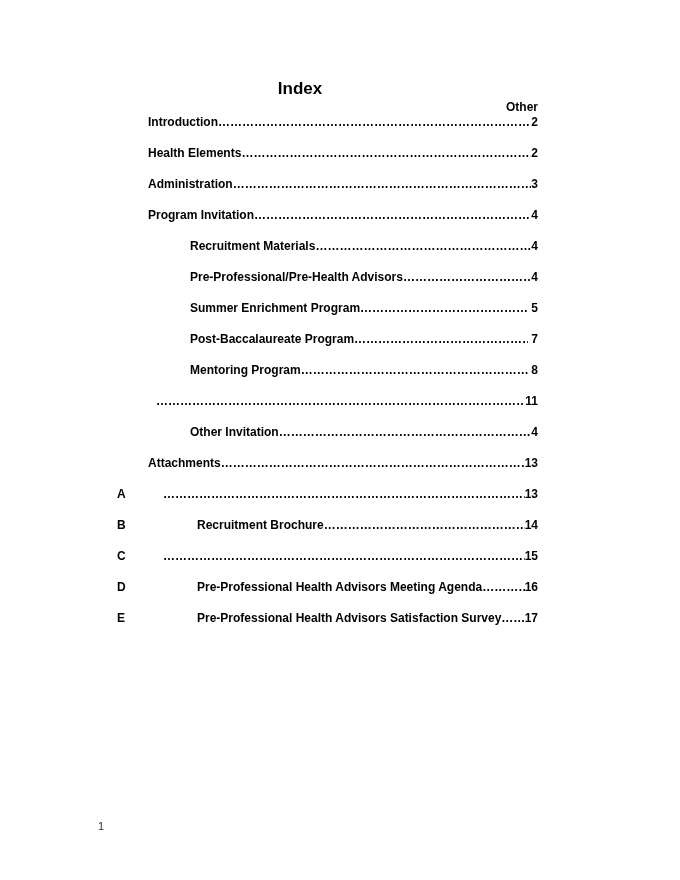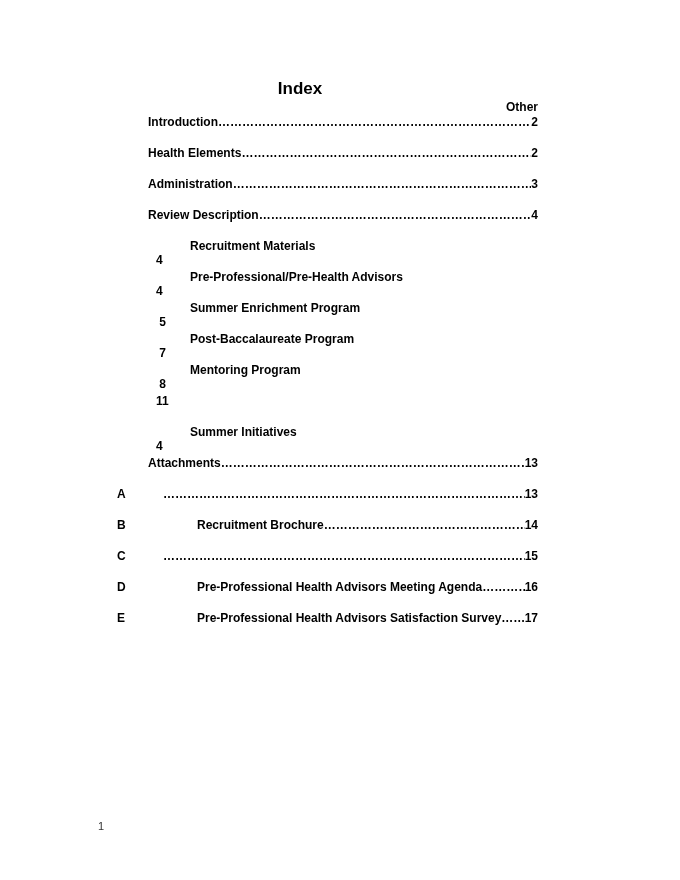--- a/index.html
+++ b/index.html
@@ -45,21 +45,21 @@
     margin-bottom: 17px;
     white-space: nowrap;
   }
   .row .lbl { flex: 0 0 auto; padding-left: 34px; }
   .row .leader {
     flex: 1 1 auto;
     overflow: hidden;
     letter-spacing: 0;
   }
   .row .pg { flex: 0 0 auto; white-space: pre; }
-  .lvl1 { padding-left: 42px; flex-direction: column; }
+  .lvl1 { padding-left: 42px; }
   .letter {
     flex: 0 0 auto;
     width: 46px;
     margin-left: 3px;
   }
   .footer-num {
     position: absolute;
     left: 98px;
     top: 820px;
     font-size: 11px;
@@ -84,21 +84,21 @@
       <span class="lbl">Health Elements</span>
       <span class="leader">………………………………………………………………………………………………………………………………………………………………</span>
       <span class="pg">2</span>
     </div>
     <div class="row lvl0">
       <span class="lbl">Administration</span>
       <span class="leader">………………………………………………………………………………………………………………………………………………………………</span>
       <span class="pg">3</span>
     </div>
     <div class="row lvl0">
-      <span class="lbl">Review Description</span>
+      <span class="lbl">Program Invitation</span>
       <span class="leader">………………………………………………………………………………………………………………………………………………………………</span>
       <span class="pg">4</span>
     </div>
     <div class="row lvl1">
       <span class="lbl">Recruitment Materials</span>
       <span class="leader">………………………………………………………………………………………………………………………………………………………………</span>
       <span class="pg">4</span>
     </div>
     <div class="row lvl1">
       <span class="lbl">Pre-Professional/Pre-Health Advisors</span>
@@ -118,21 +118,21 @@
     <div class="row lvl1">
       <span class="lbl">Mentoring Program</span>
       <span class="leader">………………………………………………………………………………………………………………………………………………………………</span>
       <span class="pg"> 8</span>
     </div>
     <div class="row lvl1">
       <span class="leader">………………………………………………………………………………………………………………………………………………………………</span>
       <span class="pg">11</span>
     </div>
     <div class="row lvl1">
-      <span class="lbl">Summer Initiatives</span>
+      <span class="lbl">Other Invitation</span>
       <span class="leader">………………………………………………………………………………………………………………………………………………………………</span>
       <span class="pg">4</span>
     </div>
     <div class="row lvl0">
       <span class="lbl">Attachments</span>
       <span class="leader">………………………………………………………………………………………………………………………………………………………………</span>
       <span class="pg">13</span>
     </div>
     <div class="row lvl2">
       <span class="letter">A</span>

